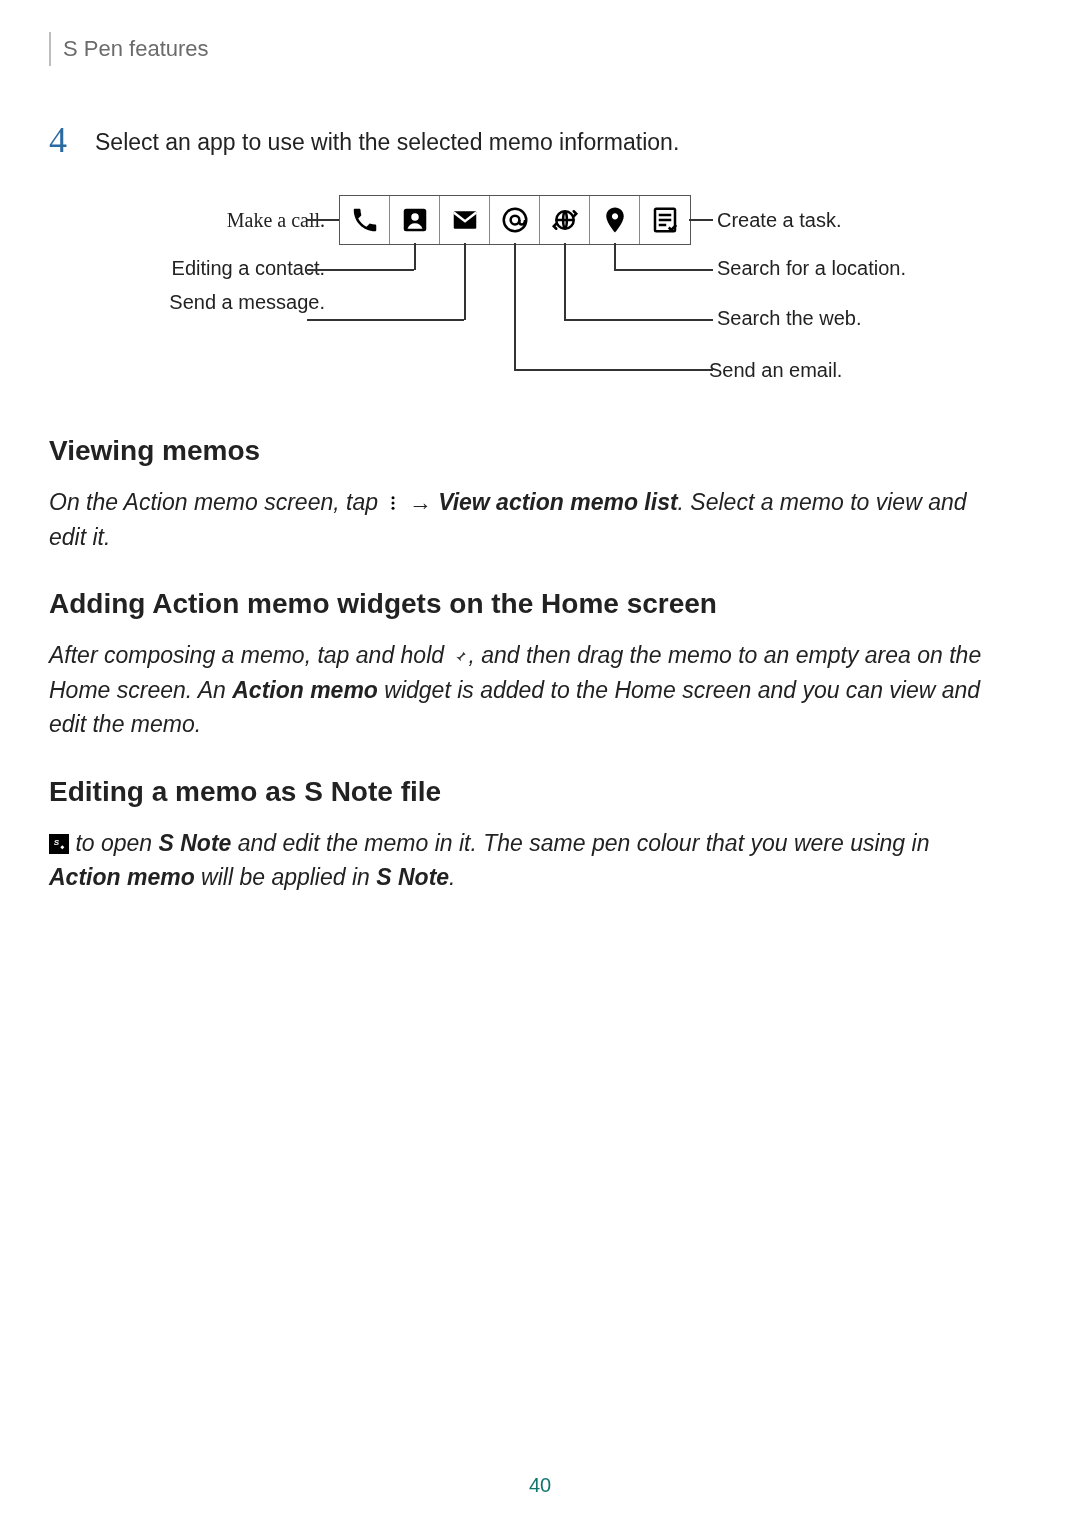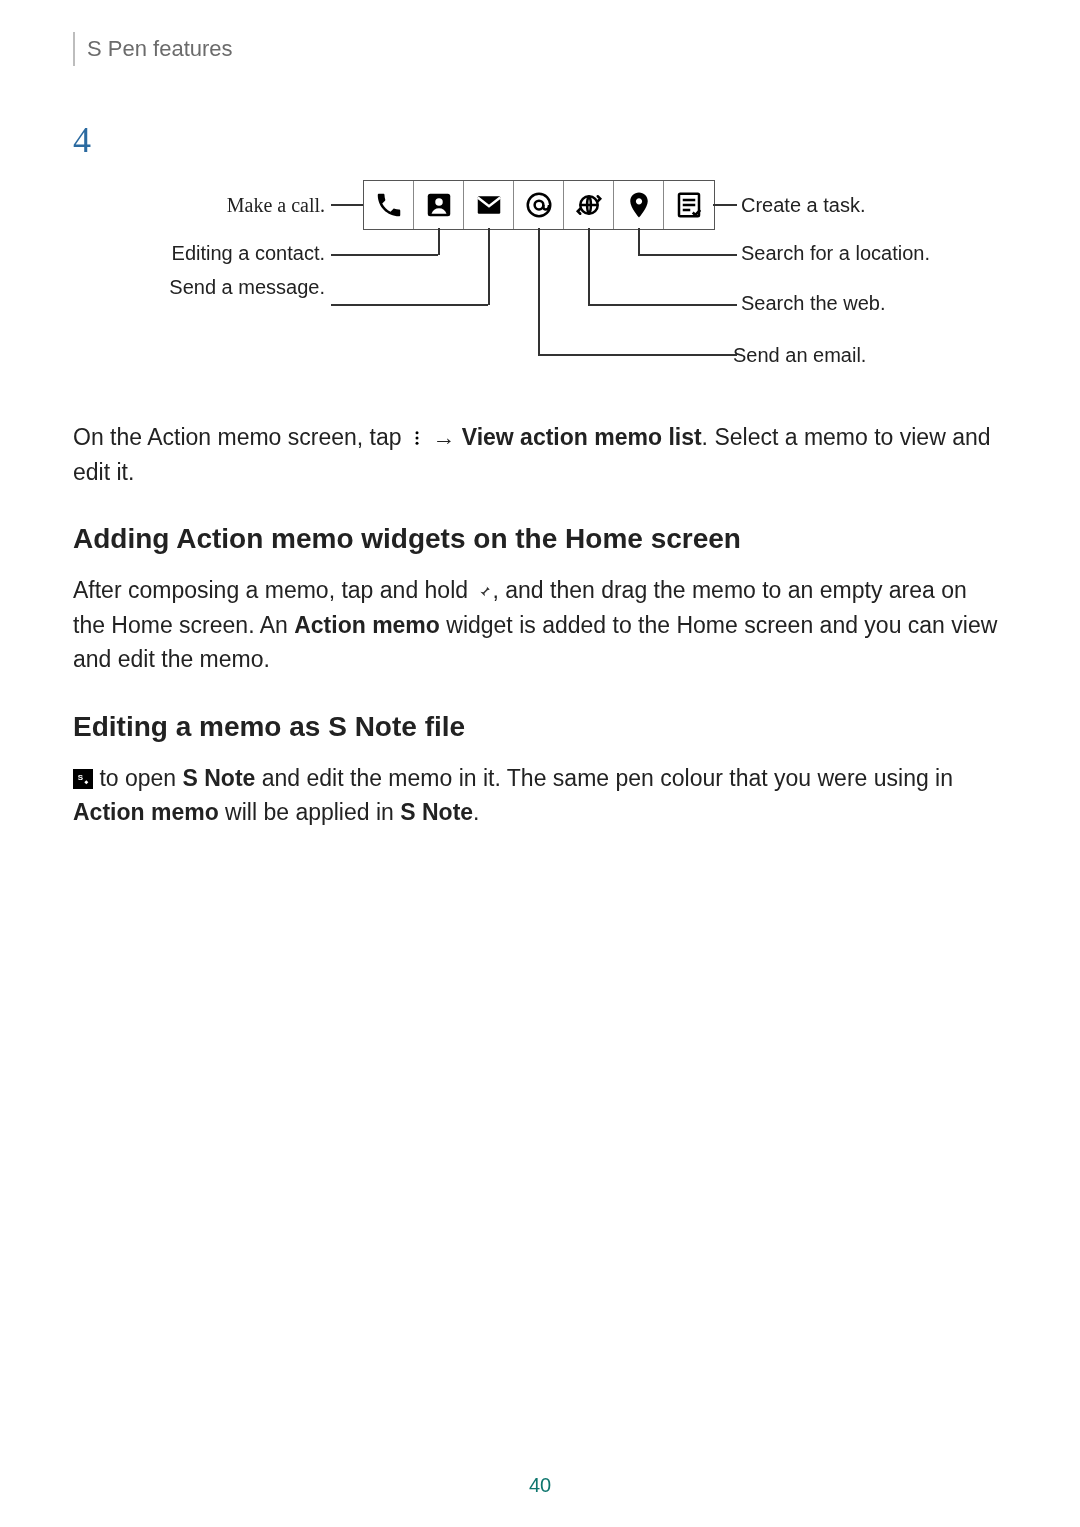--- a/index.html
+++ b/index.html
@@ -14,21 +14,21 @@
     margin: 0;
     padding: 0;
     background: #fff;
     font-family: Arial, "Helvetica Neue", Helvetica, sans-serif;
     color: var(--text-color);
   }
   .page {
     width: var(--page-width);
     height: var(--page-height);
     position: relative;
-    padding: 30px 75px 0 73px;
+    padding: 30px 75px 0 49px;
   }
   .header-bar {
     display: flex;
     align-items: center;
     margin-bottom: 60px;
     padding-top: 2px;
   }
   .header-tick {
     width: 2px;
     height: 34px;
@@ -97,20 +97,21 @@
   }
   .section-h {
     font-size: 28px;
     font-weight: bold;
     margin: 32px 0 18px 0;
   }
   .body-p {
     font-size: 23px;
     line-height: 1.5;
     margin: 0 0 34px 0;
+    font-style: italic;
   }
   .inline-icon {
     display: inline-block;
     vertical-align: -2px;
     width: 18px;
     height: 18px;
   }
   .inline-icon-filled {
     display: inline-block;
     vertical-align: -3px;
@@ -141,20 +142,21 @@
 <div class="page">
 
   <div class="header-bar">
     <div class="header-tick"></div>
     <span class="header-text">S Pen features</span>
   </div>
 
   <div class="step-block">
     <div class="step-num">4</div>
     <div class="step-content">
+      <p>Select an app to use with the selected memo information.</p>
     </div>
   </div>
 
   <div class="diagram-wrap">
 
     <div class="icon-bar" style="left:290px; transform:none;">
       <div class="icon-cell">
         <svg viewBox="0 0 24 24" fill="#000">
             <path d="M6.6 10.8c1.4 2.8 3.8 5.2 6.6 6.6l2.2-2.2c.3-.3.7-.4 1-.2 1.1.4 2.3.6 3.6.6.6 0 1 .4 1 1V20c0 .6-.4 1-1 1C10.6 21 3 13.4 3 4c0-.6.4-1 1-1h3.4c.6 0 1 .4 1 1 0 1.3.2 2.5.6 3.6.1.3 0 .7-.2 1l-2.2 2.2z"></path>
           </svg>
@@ -222,20 +224,21 @@
     <div class="dline" style="top:48px; left:565px; width:1.5px; height:27px;"></div>
     <div class="dline" style="top:74px; left:565px; width:99px; height:1.5px;"></div>
 
     <div class="dline" style="top:48px; left:515px; width:1.5px; height:77px;"></div>
     <div class="dline" style="top:124px; left:515px; width:149px; height:1.5px;"></div>
 
     <div class="dline" style="top:48px; left:465px; width:1.5px; height:127px;"></div>
     <div class="dline" style="top:174px; left:465px; width:199px; height:1.5px;"></div>
   </div>
 
+  <h2 class="section-h">Viewing memos</h2>
   <p class="body-p">
     <span>On the Action memo screen, tap </span><span class="inline-icon"><svg viewBox="0 0 24 24" fill="#000">
           <circle cx="12" cy="5" r="2"></circle>
           <circle cx="12" cy="12" r="2"></circle>
           <circle cx="12" cy="19" r="2"></circle>
         </svg></span><span> → </span><b>View action memo list</b><span>. Select a memo to view and edit it.</span>
   </p>
 
   <h2 class="section-h">Adding Action memo widgets on the Home screen</h2>
   <p class="body-p">

